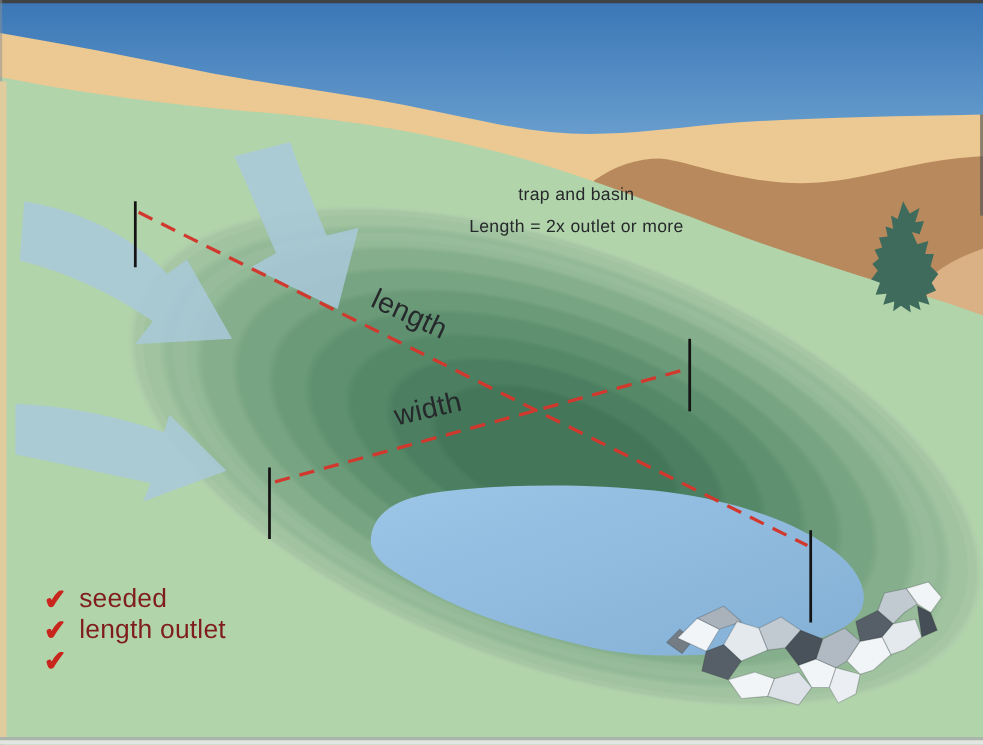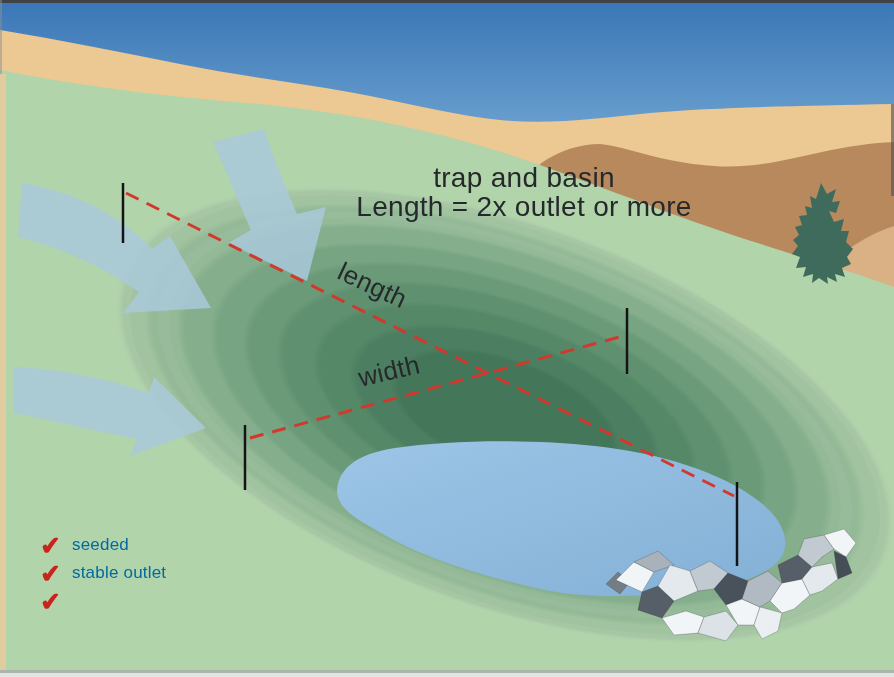--- a/index.html
+++ b/index.html
@@ -5,35 +5,35 @@
   html,body{margin:0;padding:0;background:#e9e9e9;}
   .stage{
     position:relative;width:894px;height:677px;overflow:hidden;
     background:#b2d4ab;
     font-family:"Liberation Sans", sans-serif;
   }
   .stage svg{position:absolute;left:0;top:0;}
   .headline{
     position:absolute;left:352px;top:163px;width:344px;
     text-align:center;color:#26292b;
-    font-size:28px;line-height:29px;letter-spacing:0.3px;
+    font-size:16px;line-height:29px;letter-spacing:0.3px;
   }
   .dim-label{
     position:absolute;color:#26292b;font-size:26px;letter-spacing:0.3px;
     transform-origin:center center;
   }
   .dim-label.length{left:336px;top:270px;transform:rotate(25deg);}
   .dim-label.width{left:358px;top:356px;transform:rotate(-13deg);}
   .checklist{position:absolute;left:40px;top:531px;}
   .check-row{display:flex;align-items:center;height:28px;}
   .check{
     width:32px;color:#c8251d;font-size:25px;font-weight:bold;
     transform:rotate(-4deg);line-height:1;
   }
-  .check-label{color:#0369a1;font-size:17px;letter-spacing:0.2px;}
+  .check-label{color:#7f1d1d;font-size:24px;letter-spacing:0.2px;}
 </style>
 </head>
 <body>
 
 <div class="stage">
 
   <svg width="894" height="677" viewBox="0 0 894 677">
     <defs>
       <linearGradient id="skyGrad" x1="0" y1="0" x2="0" y2="1">
         <stop offset="0" stop-color="#3a76b6"></stop>
@@ -153,20 +153,20 @@
   <div class="dim-label length">length</div>
   <div class="dim-label width">width</div>
 
   <div class="checklist">
     <div class="check-row">
       <span class="check">✔</span>
       <span class="check-label">seeded</span>
     </div>
     <div class="check-row">
       <span class="check">✔</span>
-      <span class="check-label">stable outlet</span>
+      <span class="check-label">length outlet</span>
     </div>
     <div class="check-row">
       <span class="check">✔</span>
     </div>
   </div>
 
 </div>
 
 </body></html>

